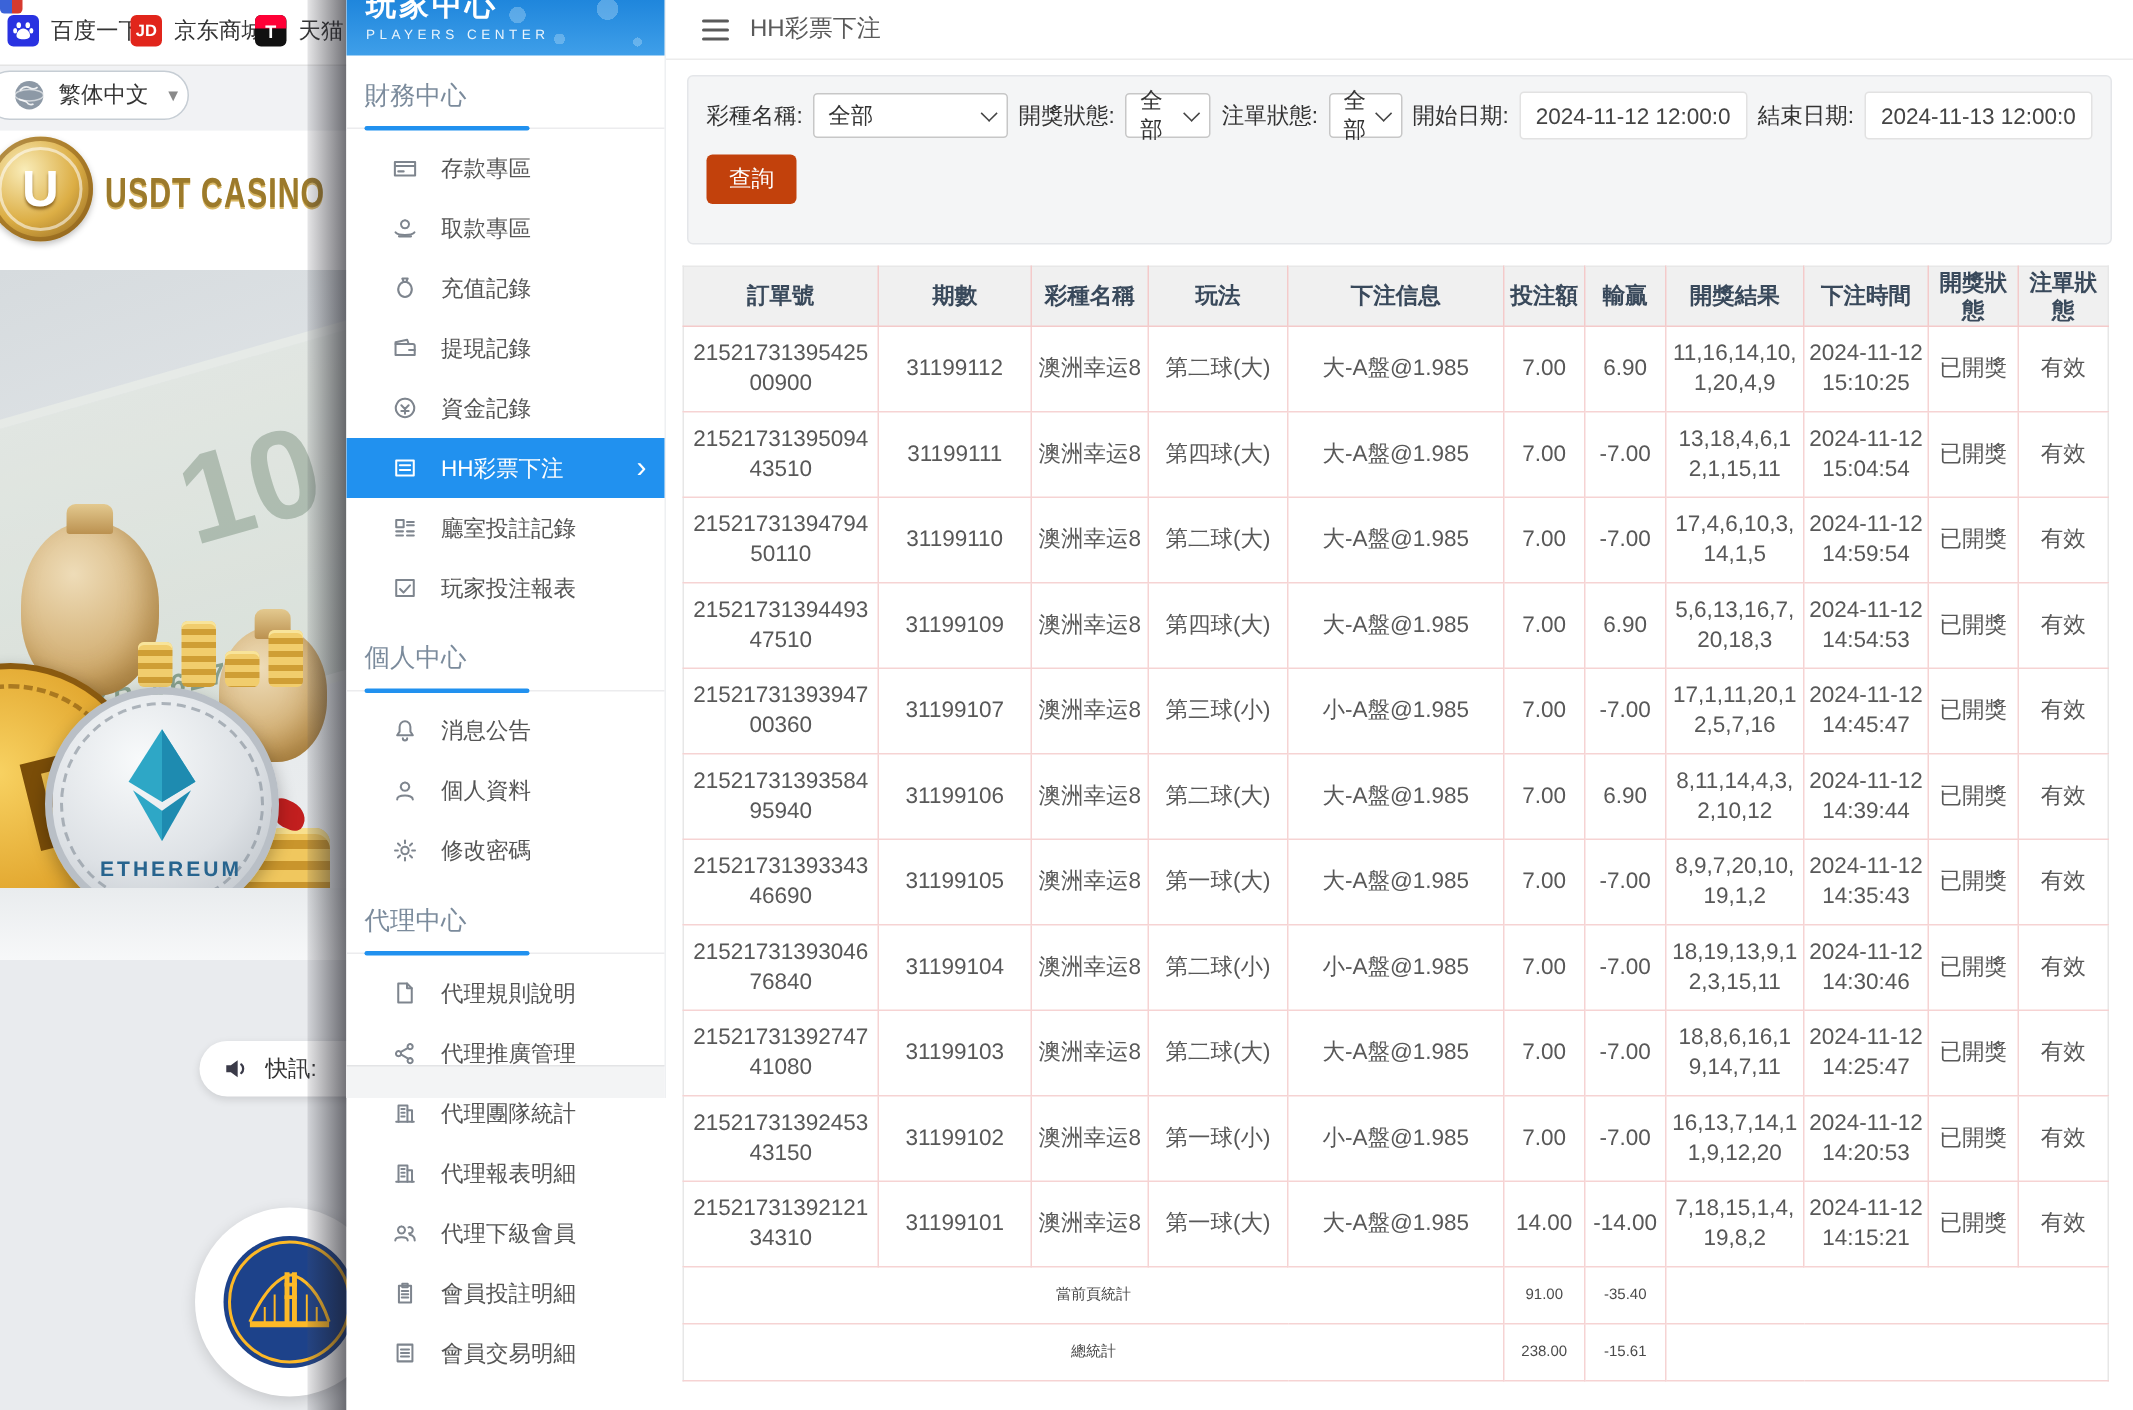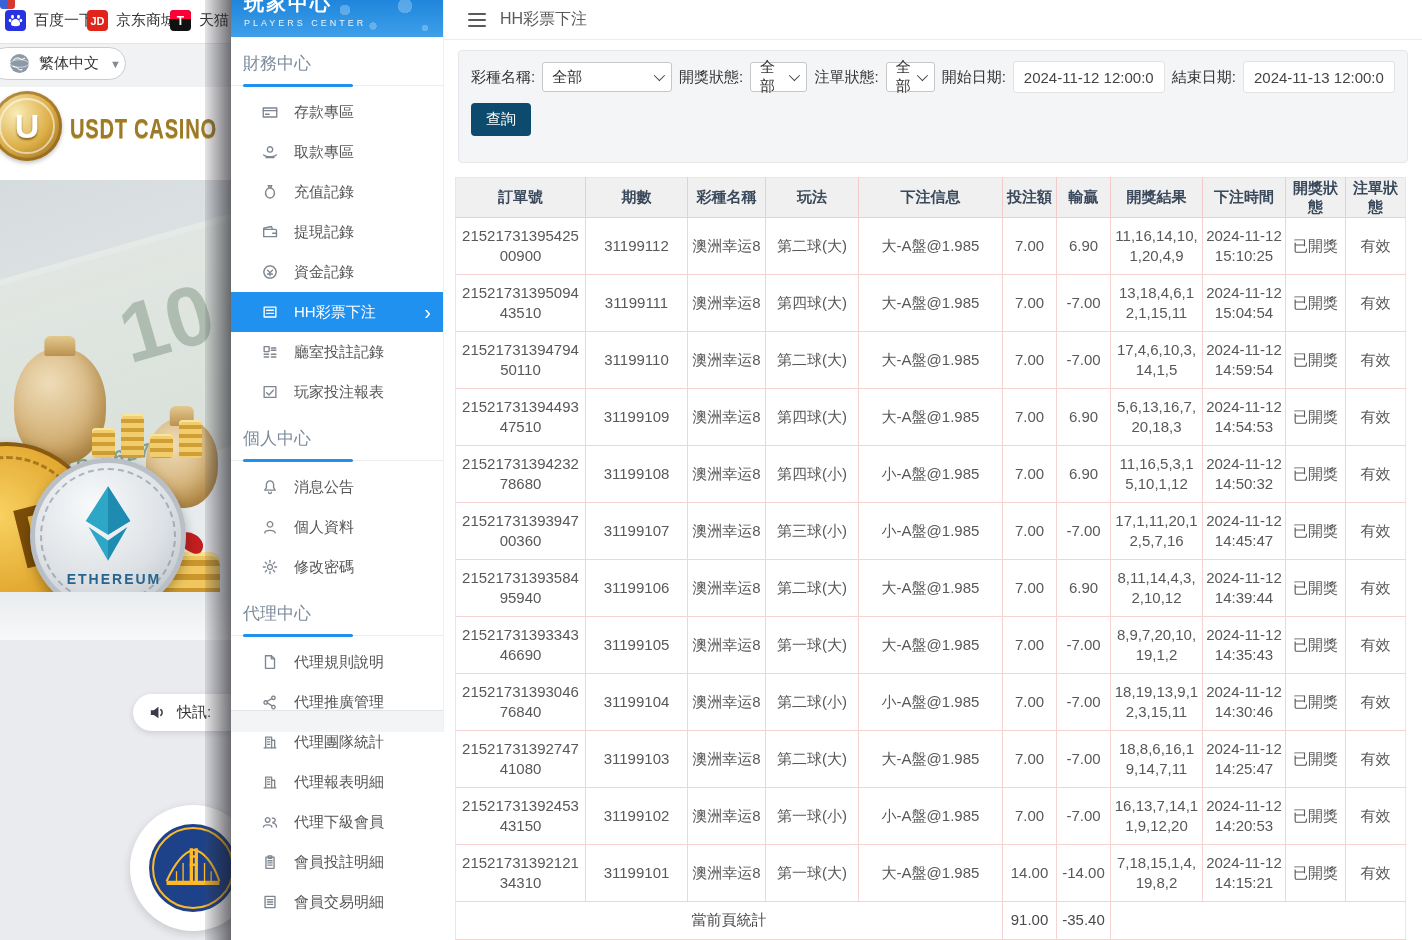--- a/index.html
+++ b/index.html
@@ -112,28 +112,28 @@
 
   .filterbar { margin:10px 14px 0; width:950px; background:#f4f5f6; border:1px solid #e4e6e9; border-radius:4px; padding:10px 12px 26px; }
   .filter-row { display:flex; align-items:center; gap:7px; flex-wrap:nowrap; }
   .flabel { font-size:15px; color:#333; white-space:nowrap; }
   .select { background:#fff; border:1px solid #c7c7c7; border-radius:3px; height:30px; display:flex; align-items:center; justify-content:space-between; padding:0 9px; font-size:15px; color:#333; cursor:pointer; }
   .sel-lottery { width:155px; }
   .sel-draw { width:66px; }
   .sel-order { width:52px; }
   .sel-caret { width:8px; height:8px; border-right:1.8px solid #444; border-bottom:1.8px solid #444; transform:rotate(45deg) translateY(-2px); margin-left:6px; flex:0 0 auto; }
   .dateinput { width:152px; height:32px; background:#fff; border:1px solid #e2e2e2; border-radius:3px; padding:0 10px; font-size:15px; color:#444; font-family:inherit; }
-  .btn-query { margin-top:10px; background:#0c4a6e; color:#fff; border:none; border-radius:4px; font-size:15px; padding:7px 15px; cursor:pointer; font-family:inherit; }
+  .btn-query { margin-top:10px; background:#c2410c; color:#fff; border:none; border-radius:4px; font-size:15px; padding:7px 15px; cursor:pointer; font-family:inherit; }
 
   table.bets { margin:14px 0 0 11px; width:950px; border-collapse:collapse; table-layout:fixed; border:1px solid #e7e7e7; }
   col.c0{width:130px} col.c1{width:102px} col.c2{width:78px} col.c3{width:93px} col.c4{width:144px}
   col.c5{width:54px} col.c6{width:54px} col.c7{width:92px} col.c8{width:83px} col.c9{width:60px} col.c10{width:60px}
   .bets th { height:40px; background:#f0f0f0; font-size:15px; font-weight:bold; color:#39495b; border:1px solid #f4caca; border-top:1px solid #e7e7e7; padding:0 1px; }
   .bets td { height:57px; font-size:15px; color:#585858; text-align:center; border:1px solid #f6d3d3; padding:2px 3px; line-height:1.35; word-break:break-all; vertical-align:middle; background:#fff; }
-  .bets tfoot td { height:38px; font-size:15px; color:#4a4a4a; }
+  .bets tfoot td { height:38px; font-size:10px; color:#4a4a4a; }
   .bets th:first-child,.bets td:first-child { border-left:1px solid #e7e7e7; }
   .bets th:last-child,.bets td:last-child { border-right:1px solid #e7e7e7; }
 </style>
 </head>
 <body>
 
 <div class="screen">
 
   <div class="bg">
     <div class="bm-bar">
@@ -573,33 +573,20 @@
               <td>第四球(大)</td>
               <td>大-A盤@1.985</td>
               <td>7.00</td>
               <td>6.90</td>
               <td>5,6,13,16,7,20,18,3</td>
               <td>2024-11-12 14:54:53</td>
               <td>已開獎</td>
               <td>有效</td>
             </tr>
             <tr>
-              <td>2152173139423278680</td>
-              <td>31199108</td>
-              <td>澳洲幸运8</td>
-              <td>第四球(小)</td>
-              <td>小-A盤@1.985</td>
-              <td>7.00</td>
-              <td>6.90</td>
-              <td>11,16,5,3,15,10,1,12</td>
-              <td>2024-11-12 14:50:32</td>
-              <td>已開獎</td>
-              <td>有效</td>
-            </tr>
-            <tr>
               <td>2152173139394700360</td>
               <td>31199107</td>
               <td>澳洲幸运8</td>
               <td>第三球(小)</td>
               <td>小-A盤@1.985</td>
               <td>7.00</td>
               <td>-7.00</td>
               <td>17,1,11,20,12,5,7,16</td>
               <td>2024-11-12 14:45:47</td>
               <td>已開獎</td>

